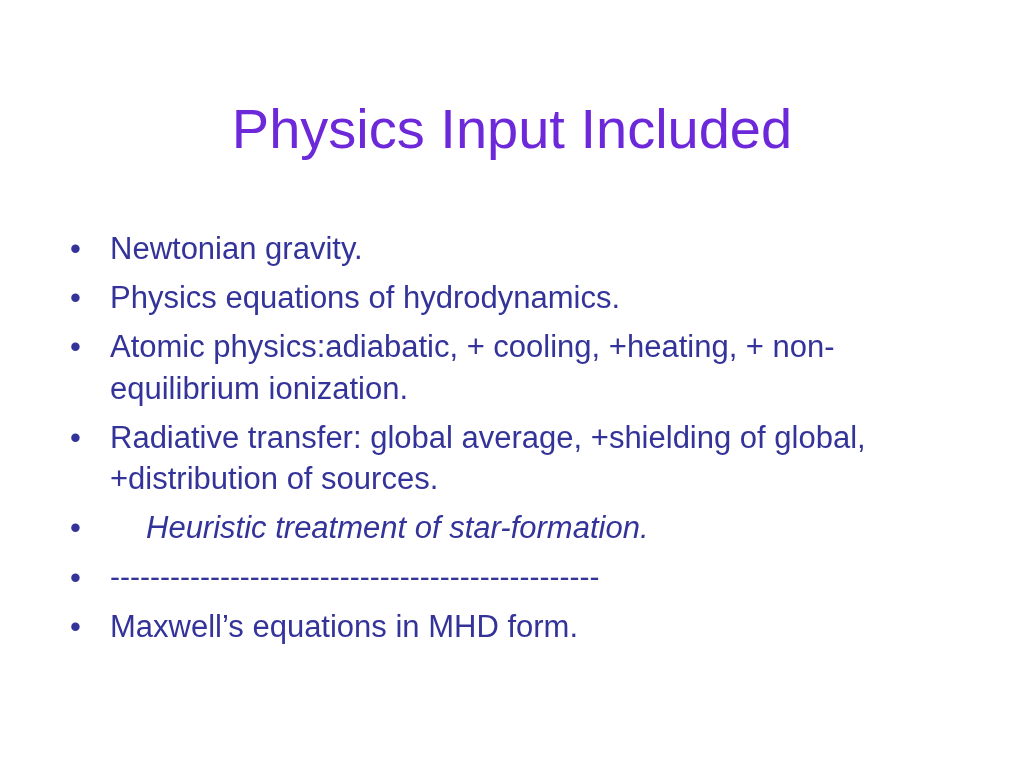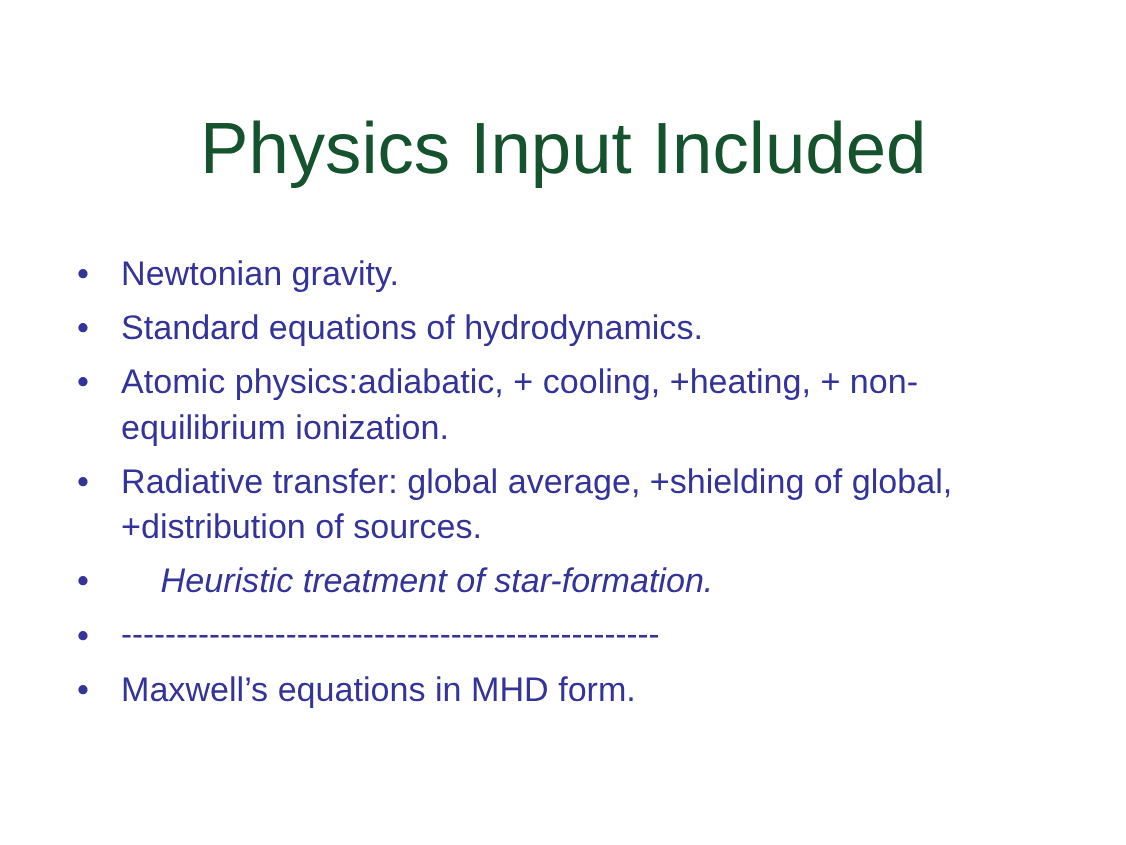--- a/index.html
+++ b/index.html
@@ -18,22 +18,22 @@
     width: 1024px;
     height: 768px;
     box-sizing: border-box;
   }
   .slide-title {
     position: absolute;
     top: 98px;
     left: 0;
     width: 1024px;
     text-align: center;
-    color: #14532d;
-    font-size: 66px;
+    color: #6d28d9;
+    font-size: 56px;
     font-weight: normal;
     line-height: 1.1;
     letter-spacing: 0px;
   }
   .bullet-list {
     position: absolute;
     top: 228px;
     left: 70px;
     width: 890px;
     list-style: none;
@@ -79,21 +79,21 @@
 
   <ul class="bullet-list">
 
     <li class="bullet-item">
       <span class="bullet-marker">•</span>
       <span class="bullet-text">Newtonian gravity.</span>
     </li>
 
     <li class="bullet-item">
       <span class="bullet-marker">•</span>
-      <span class="bullet-text">Standard equations of hydrodynamics.</span>
+      <span class="bullet-text">Physics equations of hydrodynamics.</span>
     </li>
 
     <li class="bullet-item">
       <span class="bullet-marker">•</span>
       <span class="bullet-text">Atomic physics:adiabatic, + cooling, +heating, + non-equilibrium ionization.</span>
     </li>
 
     <li class="bullet-item">
       <span class="bullet-marker">•</span>
       <span class="bullet-text">Radiative transfer: global average, +shielding of global, +distribution of sources.</span>

